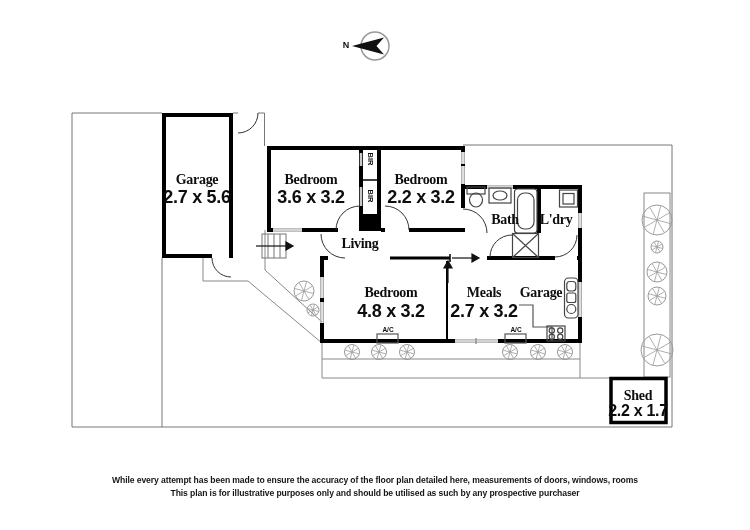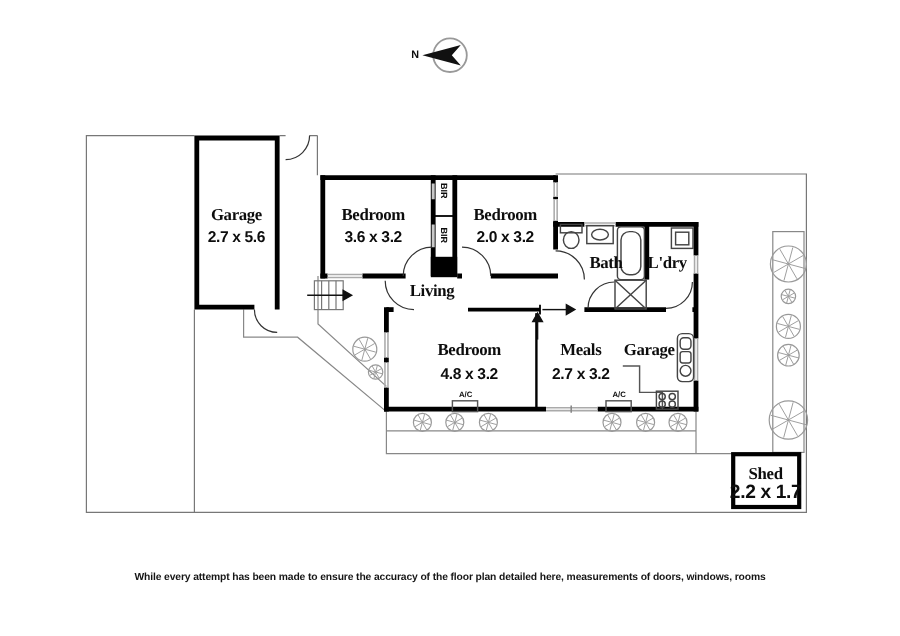--- a/index.html
+++ b/index.html
@@ -7,21 +7,21 @@
     position:relative;width:750px;height:530px;background:#fff;overflow:hidden;
     font-family:"Liberation Sans",sans-serif;color:#0d0d0d;
   }
   .plan svg{position:absolute;left:0;top:0;}
   .lbl{
     position:absolute;transform:translate(-50%,-50%);
     white-space:nowrap;font-weight:bold;letter-spacing:-0.3px;
     color:#0d0d0d;z-index:5;
   }
   .room-name{font-size:14px;font-family:Liberation Serif, serif;}
-  .room-dims{font-size:13px;}
+  .room-dims{font-size:18px;}
   .shed-dims{font-size:16px;}
   .bir{font-size:7.5px;transform:translate(-50%,-50%) rotate(90deg);letter-spacing:0;}
   .ac{font-size:6.5px;letter-spacing:0;}
   .n-lbl{font-size:9px;letter-spacing:0;}
   .disclaimer{
     position:absolute;left:0;top:474px;width:750px;text-align:center;
     font-size:8.6px;font-weight:bold;line-height:12.5px;letter-spacing:-0.1px;color:#161616;
   }
   .disclaimer p{margin:0;}
 </style>
@@ -286,21 +286,21 @@
 
   <div class="lbl n-lbl" style="left:346px;top:45px">N</div>
 
   <div class="lbl room-name" style="left:197px;top:180px">Garage</div>
   <div class="lbl room-dims" style="left:197px;top:197px">2.7 x 5.6</div>
 
   <div class="lbl room-name" style="left:311px;top:180px">Bedroom</div>
   <div class="lbl room-dims" style="left:311px;top:197px">3.6 x 3.2</div>
 
   <div class="lbl room-name" style="left:421px;top:180px">Bedroom</div>
-  <div class="lbl room-dims" style="left:421px;top:197px">2.0 x 3.2</div>
+  <div class="lbl room-dims" style="left:421px;top:197px">2.2 x 3.2</div>
 
   <div class="lbl room-name" style="left:505px;top:220px">Bath</div>
   <div class="lbl room-name" style="left:556px;top:220px">L'dry</div>
   <div class="lbl room-name" style="left:360px;top:244px">Living</div>
 
   <div class="lbl room-name" style="left:391px;top:293px">Bedroom</div>
   <div class="lbl room-dims" style="left:391px;top:311px">4.8 x 3.2</div>
 
   <div class="lbl room-name" style="left:484px;top:293px">Meals</div>
   <div class="lbl room-dims" style="left:484px;top:311px">2.7 x 3.2</div>
@@ -311,14 +311,15 @@
   <div class="lbl shed-dims" style="left:638px;top:411px">2.2 x 1.7</div>
 
   <div class="lbl bir" style="left:370px;top:159px">BIR</div>
   <div class="lbl bir" style="left:370px;top:196px">BIR</div>
 
   <div class="lbl ac" style="left:388px;top:329px">A/C</div>
   <div class="lbl ac" style="left:516px;top:329px">A/C</div>
 
   <div class="disclaimer">
     <p>While every attempt has been made to ensure the accuracy of the floor plan detailed here, measurements of doors, windows, rooms</p>
+    <p>This plan is for illustrative purposes only and should be utilised as such by any prospective purchaser</p>
   </div>
 </div>
 
 </body></html>

